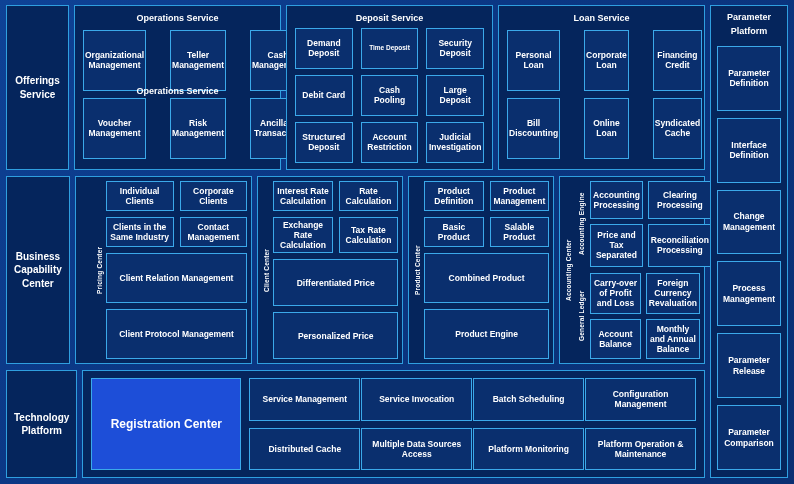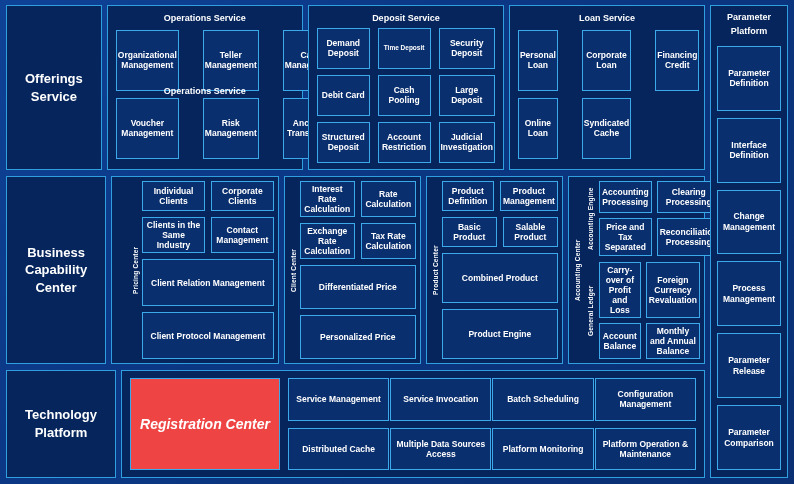--- a/index.html
+++ b/index.html
@@ -42,24 +42,24 @@
 
   .side-label {
     flex: 0 0 63px;
     background: #05255c;
     border: 1px solid #2f9fe0;
     display: flex;
     align-items: center;
     justify-content: center;
     text-align: center;
     color: #ffffff;
-    font-size: 13px;
+    font-size: 10px;
     font-weight: bold;
     line-height: 1.35;
-    padding: 18px;
+    padding: 7px;
   }
 
   .group {
     flex: 1 1 0;
     background: #05255c;
     border: 1px solid #2f9fe0;
     display: flex;
     flex-direction: column;
     min-width: 0;
     position: relative;
@@ -185,29 +185,28 @@
   .tech-grid {
     flex: 1 1 auto;
     display: flex;
     gap: 8px;
     padding: 7px 8px;
     align-items: stretch;
   }
   .tech-reg {
     flex: 0 0 150px;
     border: 1px solid #3ba9ea;
-    background: #ef4444;
-    color: #ffffff;
-    font-size: 14px;
-    font-weight: bold;
-    display: flex;
-    align-items: center;
-    justify-content: center;
-    text-align: center;
-    font-style: italic;
+    background: #1d4ed8;
+    color: #ffffff;
+    font-size: 12px;
+    font-weight: bold;
+    display: flex;
+    align-items: center;
+    justify-content: center;
+    text-align: center;
   }
   .tech-cols {
     flex: 1 1 auto;
     display: grid;
     grid-template-columns: repeat(4, 1fr);
     grid-template-rows: 1fr 1fr;
     gap: 7px 1px;
     min-width: 0;
   }
   .tech-cell {
@@ -295,20 +294,21 @@
           <div class="cell">Judicial Investigation</div>
         </div>
       </div>
 
       <div class="group">
         <div class="group-title">Loan Service</div>
         <div class="grid" style="grid-template-rows:1fr 1fr;">
           <div class="cell">Personal Loan</div>
           <div class="cell">Corporate Loan</div>
           <div class="cell">Financing Credit</div>
+          <div class="cell">Bill Discounting</div>
           <div class="cell">Online Loan</div>
           <div class="cell">Syndicated Cache</div>
         </div>
       </div>
     </div>
 
     <div class="row row-business">
 
       <div class="side-label">Business Capability Center</div>
 

